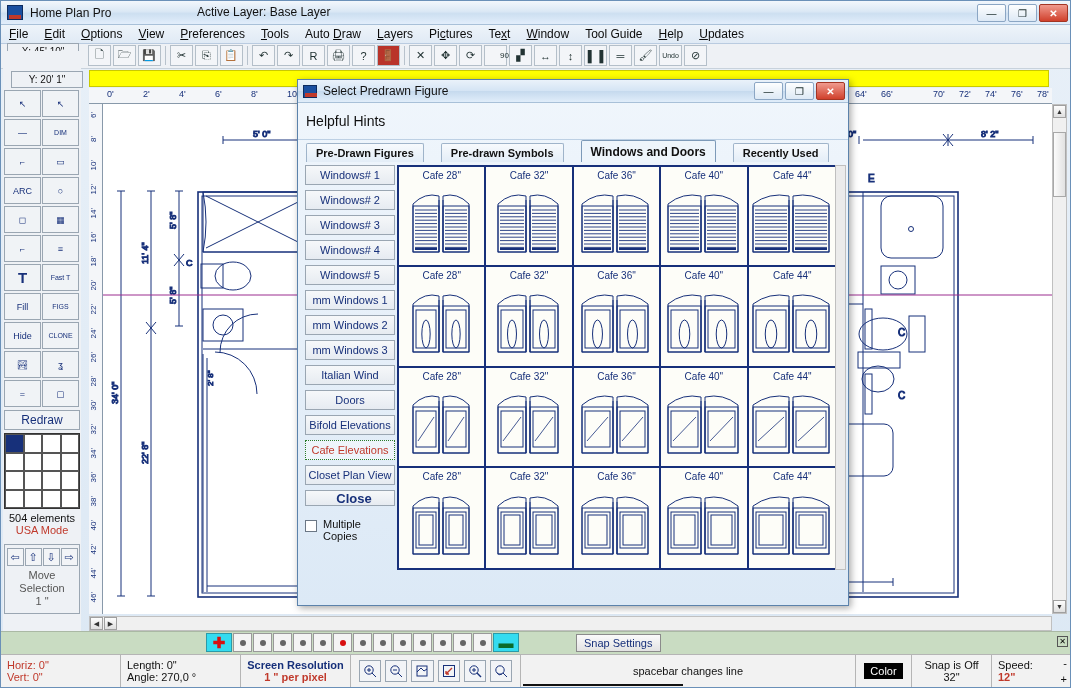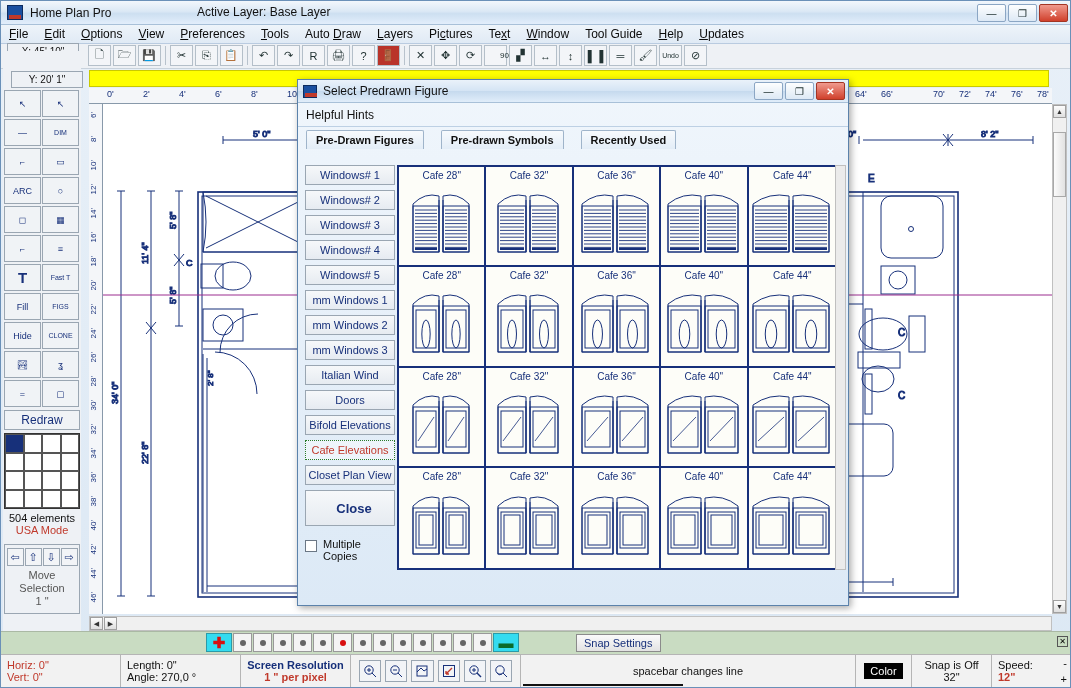--- a/index.html
+++ b/index.html
@@ -218,22 +218,22 @@
   .dlg-title {
     height: 23px;
     background: linear-gradient(to bottom, #eaf2fa 0%, #d4e4f4 50%, #c6daee 52%, #e0edfa 100%);
     border-bottom: 1px solid #a8c0d8;
     display: flex; align-items: center;
   }
   .dlg-title .app-icon { width: 14px; height: 13px; margin-left: 5px; margin-right: 6px; }
   .dlg-title-text { font-size: 12px; color: #111; }
   .dlg-controls { position: absolute; right: 3px; top: 2px; display: flex; gap: 2px; }
   .dlg-hints {
-    height: 24px; display: flex; align-items: center; padding-left: 8px;
-    font-size: 12px; color: #111; border-bottom: 1px solid #bdd0e4;
+    height: 37px; display: flex; align-items: center; padding-left: 8px;
+    font-size: 14px; color: #111; border-bottom: 1px solid #bdd0e4;
   }
   .dlg-tabs { display: flex; align-items: flex-end; height: 22px; padding-left: 8px; gap: 16px; }
   .dtab {
     height: 19px; padding: 0 9px; font-size: 11px; font-weight: bold; color: #111;
     border: 1px solid #9fb4ca; border-bottom: none;
     background: linear-gradient(to bottom,#f7fafd,#e3edf7);
     display: flex; align-items: center;
     border-radius: 2px 2px 0 0; margin-right: 1px;
   }
   .dtab.active {
@@ -242,21 +242,21 @@
   }
   .dlg-body { position: absolute; left: 0; top: 85px; right: 0; bottom: 0; }
   .sidebtns { position: absolute; left: 7px; top: 0; width: 90px; }
   .sbtn {
     width: 90px; height: 20px; margin-bottom: 5px;
     border: 1px solid #9aa6b2; background: linear-gradient(to bottom,#f6f8fa,#e6ebf1);
     display: flex; align-items: center; justify-content: center;
     font-size: 11px; color: #17307a;
   }
   .sbtn.sel { border: 1px dotted #2a7a2a; color: #c0392b; background: #eef5fb; }
-  .sbtn.close-btn { font-size: 13px; font-weight: bold; height: 36px; padding-left: 8px; }
+  .sbtn.close-btn { font-size: 13px; font-weight: bold; height: 16px; padding-left: 8px; }
   .chkrow { display: flex; align-items: flex-start; margin-top: 12px; gap: 6px; }
   .chkbox { width: 12px; height: 12px; border: 1px solid #6b7785; background: #fff; margin-top: 2px; }
   .chktxt { font-size: 11px; color: #111; line-height: 12px; }
 
   .figgrid {
     position: absolute; left: 99px; top: 0; width: 441px; height: 405px;
     border: 2px solid #17307a; background: #fdfdf8;
     display: grid; grid-template-columns: repeat(5, 1fr); grid-template-rows: repeat(4, 1fr);
   }
   .figcell {
@@ -724,20 +724,21 @@
         <div class="wc">❐</div>
         <div class="wc close">✕</div>
       </div>
     </div>
     <div class="dlg-hints">
       <span>Helpful Hints</span>
     </div>
     <div class="dlg-tabs" id="dlgtabs">
         <div class="dtab">Pre-Drawn Figures</div>
         <div class="dtab">Pre-drawn Symbols</div>
+        <div class="dtab active">Windows and Doors</div>
         <div class="dtab">Recently Used</div>
       </div>
     <div class="dlg-body">
       <div class="sidebtns" id="sidebtns">
           <div class="sbtn">Windows# 1</div>
           <div class="sbtn">Windows# 2</div>
           <div class="sbtn">Windows# 3</div>
           <div class="sbtn">Windows# 4</div>
           <div class="sbtn">Windows# 5</div>
           <div class="sbtn">mm Windows 1</div>

